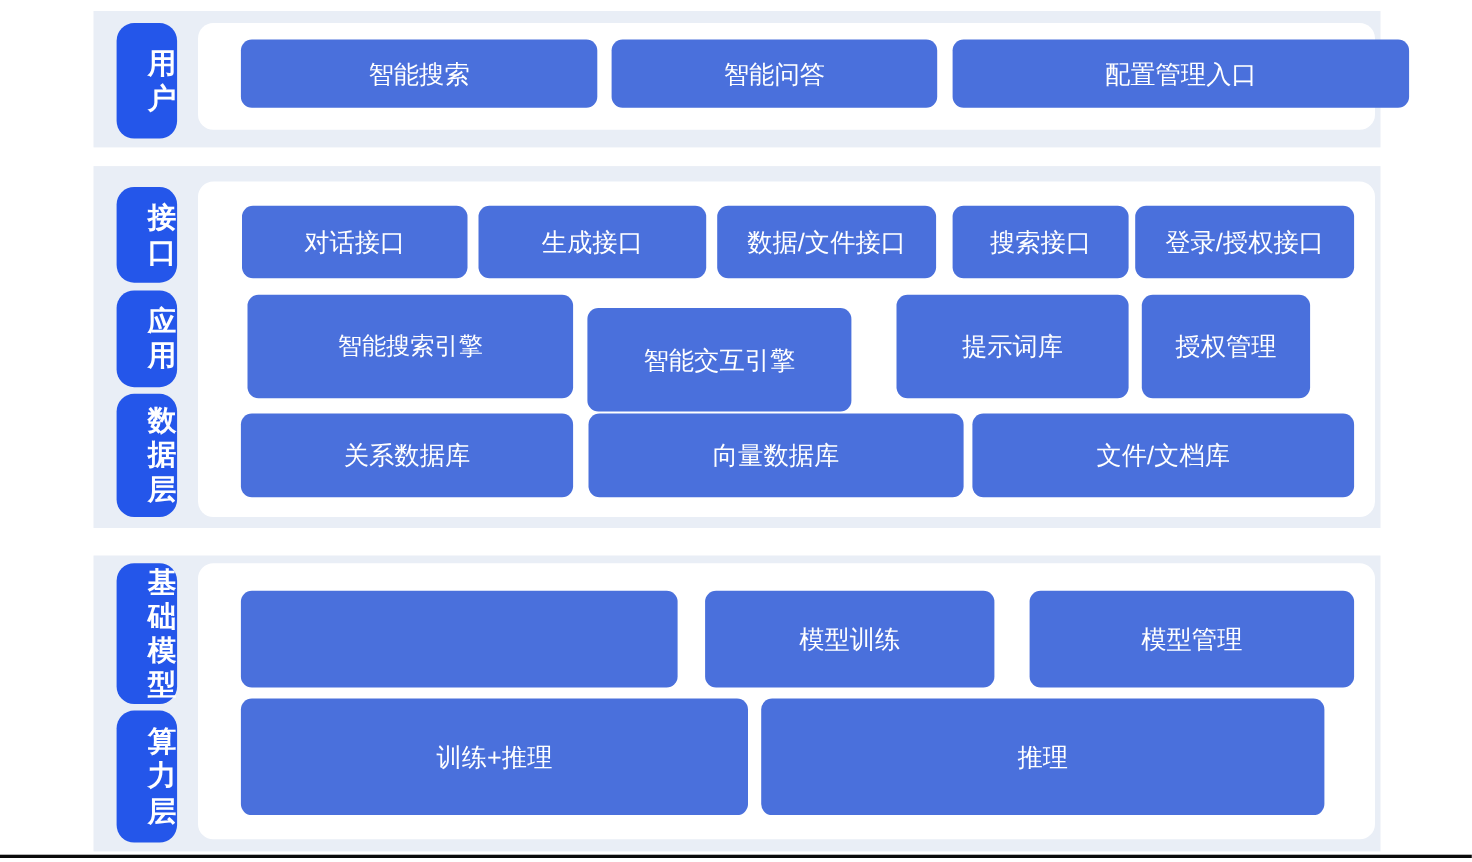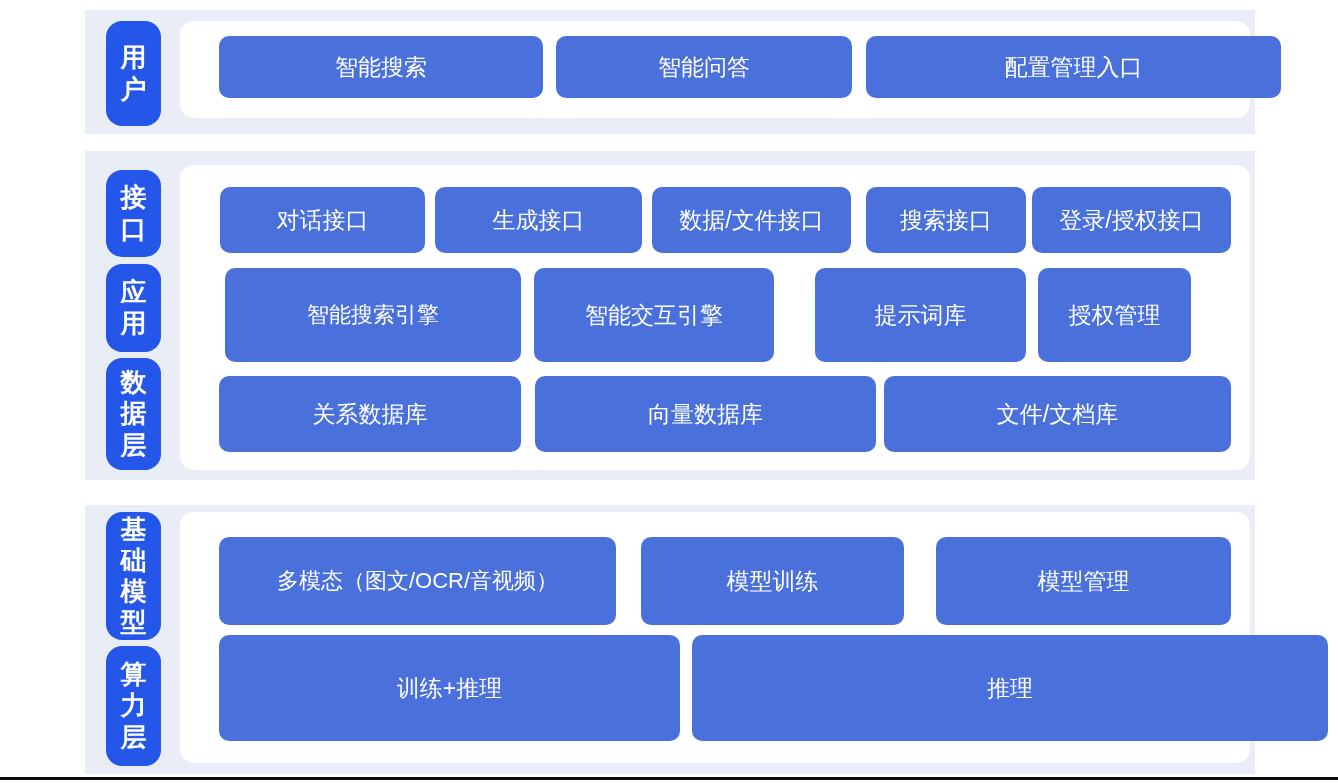--- a/index.html
+++ b/index.html
@@ -17,21 +17,21 @@
   .panel{
     position:absolute;
     background:var(--panel-bg,#ffffff);
     border-radius:14px;
   }
   .badge{
     position:absolute;
     background:var(--badge-bg,#2456ea);
     border-radius:16px;
     color:var(--block-text,#ffffff);
-    display:flex;align-items:center;justify-content:center;
+    display:flex;align-items:center;justify-content:flex-end;
     font-weight:bold;font-size:26px;line-height:1.2;
   }
   .badge span{
     display:block;width:1.05em;
     word-break:break-all;text-align:center;
   }
   .block{
     position:absolute;
     background:var(--block-bg,#4a70dc);
     border-radius:10px;
@@ -98,50 +98,49 @@
 <div class="block" style="left:866px;top:187px;width:160px;height:66px">
   <span>搜索接口</span>
 </div>
 <div class="block" style="left:1032px;top:187px;width:199px;height:66px">
   <span>登录/授权接口</span>
 </div>
 
 <div class="block two" style="left:225px;top:268px;width:296px;height:94px">
   <span>智能搜索引擎</span>
 </div>
-<div class="block" style="left:534px;top:268px;width:240px;height:94px">
+<div class="block" style="left:534px;top:280px;width:240px;height:94px">
   <span>智能交互引擎</span>
 </div>
 <div class="block" style="left:815px;top:268px;width:211px;height:94px">
   <span>提示词库</span>
 </div>
 <div class="block" style="left:1038px;top:268px;width:153px;height:94px">
   <span>授权管理</span>
 </div>
 
 <div class="block" style="left:219px;top:376px;width:302px;height:76px">
   <span>关系数据库</span>
 </div>
 <div class="block" style="left:535px;top:376px;width:341px;height:76px">
   <span>向量数据库</span>
 </div>
 <div class="block" style="left:884px;top:376px;width:347px;height:76px">
   <span>文件/文档库</span>
 </div>
 
 <div class="block two" style="left:219px;top:537px;width:397px;height:88px">
-  <span>多模态（图文/OCR/音视频）</span>
 </div>
 <div class="block" style="left:641px;top:537px;width:263px;height:88px">
   <span>模型训练</span>
 </div>
 <div class="block" style="left:936px;top:537px;width:295px;height:88px">
   <span>模型管理</span>
 </div>
 
 <div class="block" style="left:219px;top:635px;width:461px;height:106px">
   <span>训练+推理</span>
 </div>
-<div class="block" style="left:692px;top:635px;width:636px;height:106px">
+<div class="block" style="left:692px;top:635px;width:512px;height:106px">
   <span>推理</span>
 </div>
 
 <div class="bottom-line"></div>
 
 </body></html>

